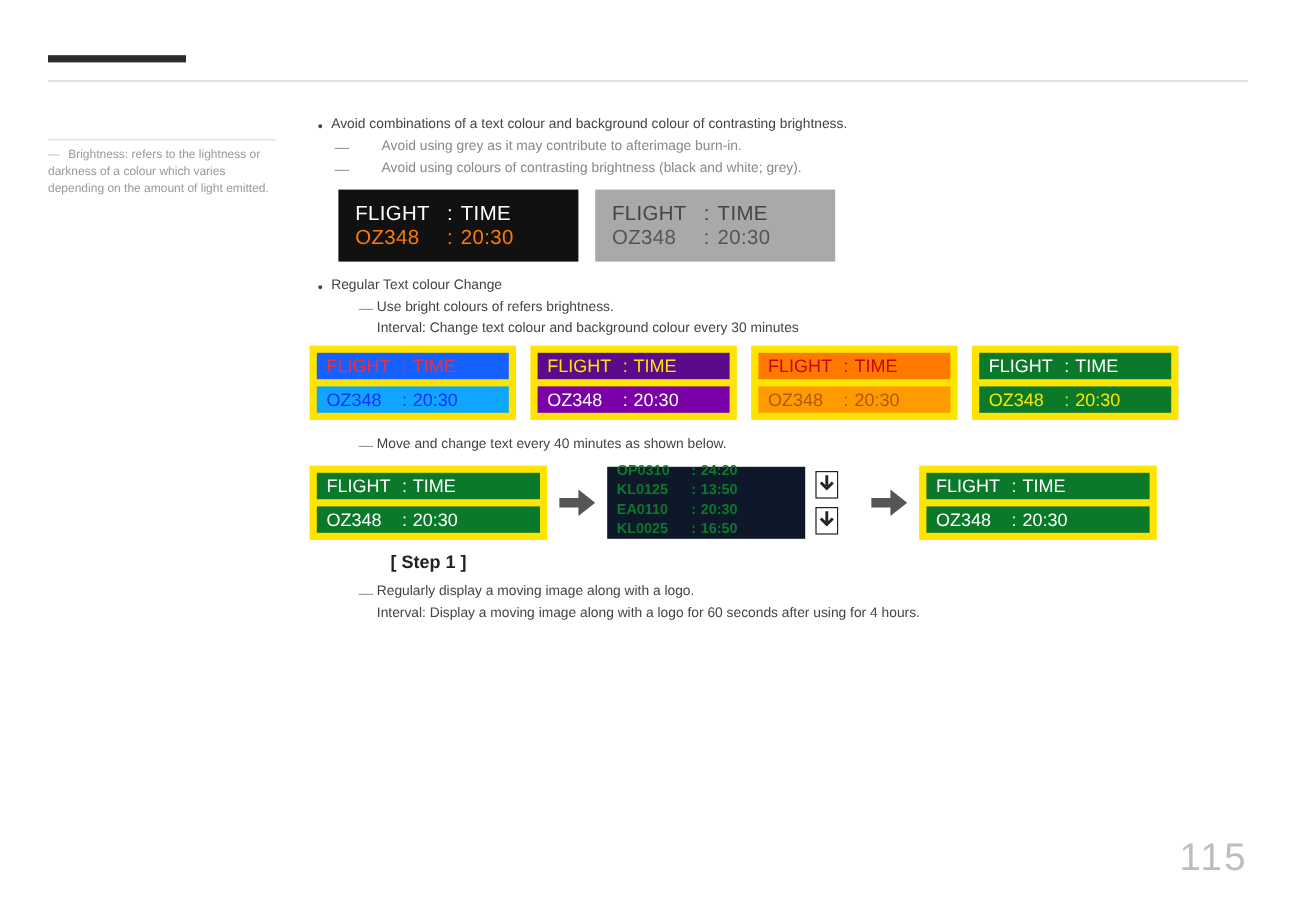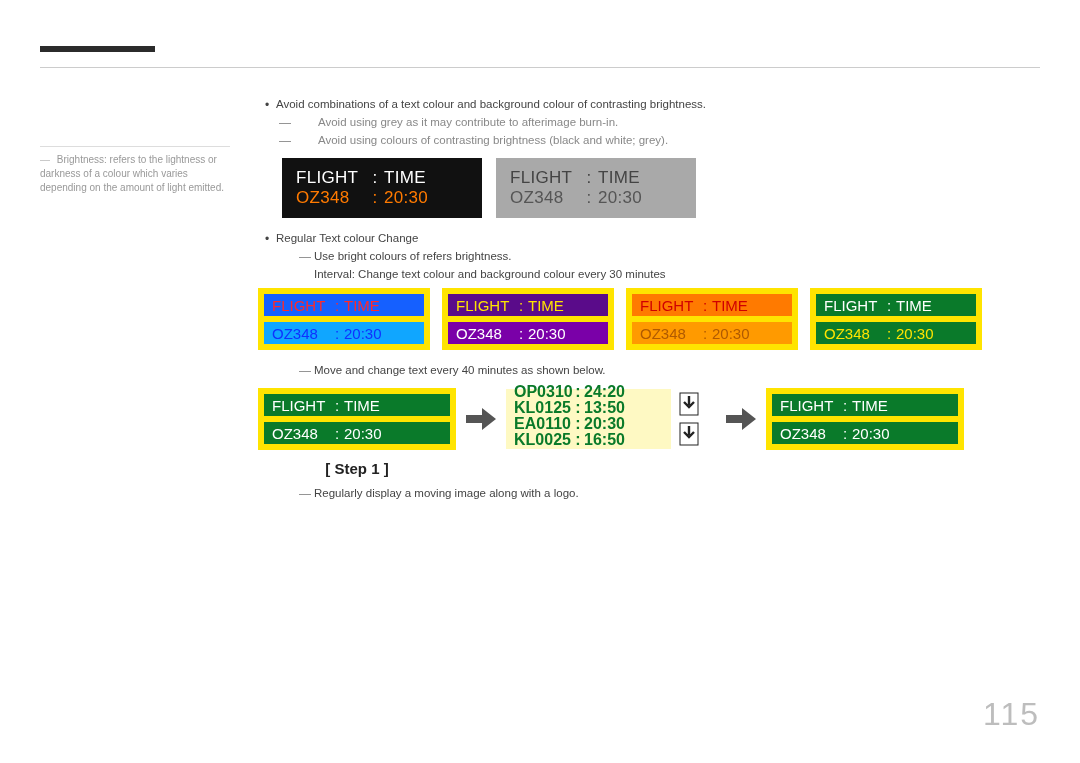--- a/index.html
+++ b/index.html
@@ -17,21 +17,21 @@
     left: 40px; top: 46px; width: 115px; height: 6px;
     background: #2b2b2b;
   }
   .topline {
     position: absolute;
     left: 40px; right: 40px; top: 67px;
     height: 1px; background: #ccc;
   }
   .sidenote {
     position: absolute;
-    left: 40px; top: 146px; width: 190px;
+    left: 40px; top: 116px; width: 190px;
     font-size: 10px; color: #999; line-height: 1.4;
     border-top: 1px solid #ddd;
     padding-top: 6px;
   }
   .main {
     position: absolute;
     left: 258px; top: 98px; width: 730px;
   }
   .bul { display: flex; margin-bottom: 4px; }
   .bul .m { width: 18px; text-align: center; color: #444; }
@@ -85,23 +85,23 @@
   .stepbox { width: 198px; }
   .sb {
     background:#ffe400; padding:6px;
     display:flex; flex-direction:column; gap:6px;
     font-size:15px;
   }
   .sb .subr { height:22px; display:flex; align-items:center; padding:0 8px; background:#0a7a2a; color:#fff; }
   .sb .subr span:nth-child(1){ width:58px; }
   .sb .subr span:nth-child(2){ width:14px; text-align:center; }
   .sb2 {
-    background:#fef9c3; padding:1px 6px 5px 6px;
+    background:#0f172a; padding:1px 6px 5px 6px;
     display:flex; flex-direction:column; gap:0;
-    font-size:16px; line-height:16px;
+    font-size:12px; line-height:16px;
     width: 165px;
   }
   .sb2 .subr { color:#0a7a2a; font-weight:bold; display:flex; padding:0 2px; }
   .sb2 .subr span:nth-child(1){ width:58px; }
   .sb2 .subr span:nth-child(2){ width:12px; text-align:center; }
   .steplabel { text-align:center; font-size:15px; margin-top:10px; color:#222;font-weight:bold; }
   .arrow, .darrow { display:flex; align-items:center; justify-content:center; height:62px; }
   .arrow svg, .darrow svg { display:block; }
   .darrows { display:flex; flex-direction:column; gap:6px; height:62px; justify-content:center; }
   .step2wrap { display:flex; align-items:center; gap:8px; }
@@ -316,16 +316,20 @@
       </div>
     </div>
 
   </div>
 
   <div style="height:10px"></div>
   <div class="bul sub2">
     <div class="m dash">―</div>
     <div class="t">Regularly display a moving image along with a logo.</div>
   </div>
+  <div class="bul sub3">
+    <div class="m"></div>
+    <div class="t">Interval: Display a moving image along with a logo for 60 seconds after using for 4 hours.</div>
+  </div>
 
 </div>
 
 <div class="pagenum">115</div>
 
 </body></html>

